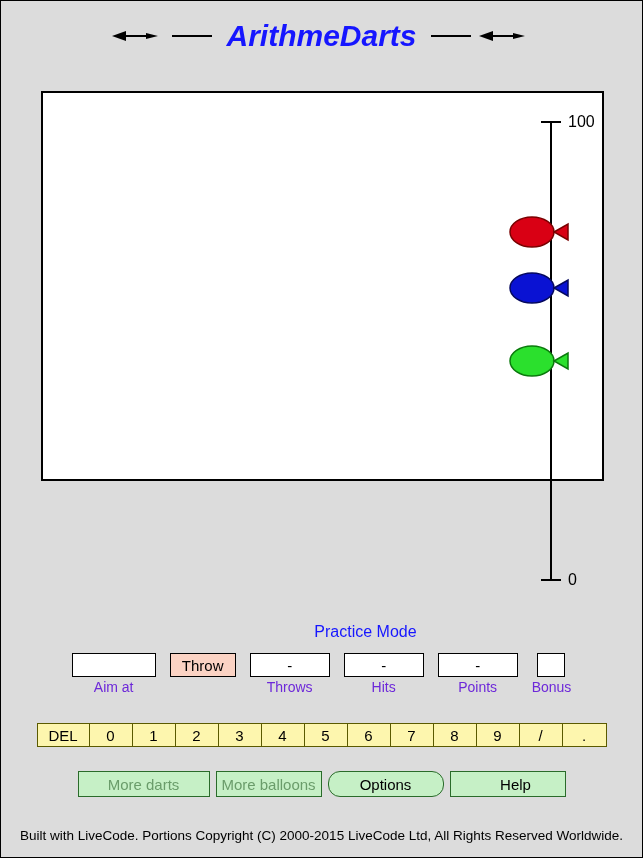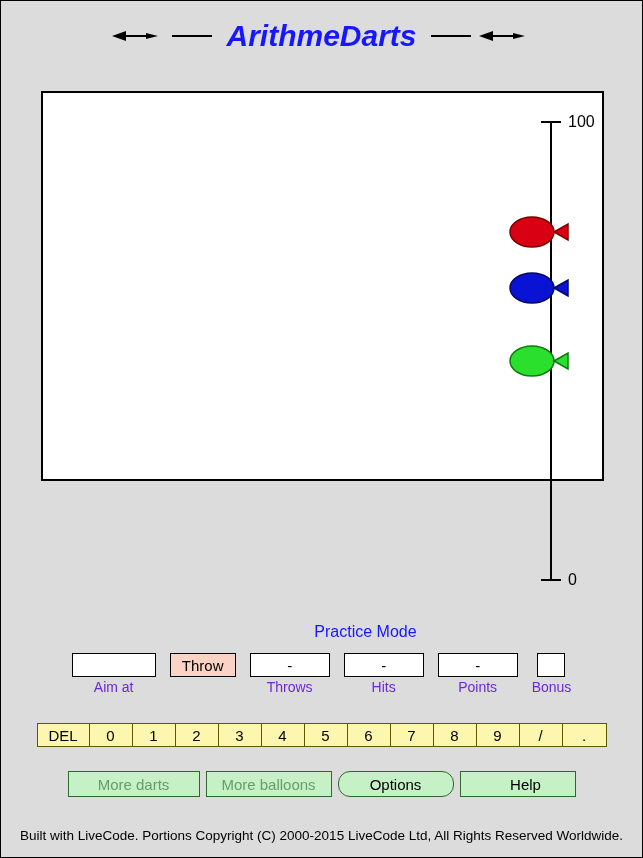--- a/index.html
+++ b/index.html
@@ -181,21 +181,21 @@
     height: 26px;
     box-sizing: border-box;
     display: flex;
     align-items: center;
     justify-content: center;
     font-size: 15px;
     cursor: pointer;
   }
   .ctrl-btn.disabled { color: #6a9c6a; }
   .w-a { width: 132px; }
-  .w-b { width: 126px; }
+  .w-b { width: 106px; }
   .w-c { width: 116px; border-radius: 12px; }
   .w-d { width: 116px; padding-left: 16px; }
 
   .footer {
     position: absolute;
     bottom: 14px;
     width: 100%;
     text-align: center;
     font-size: 13.5px;
     color: #000;

